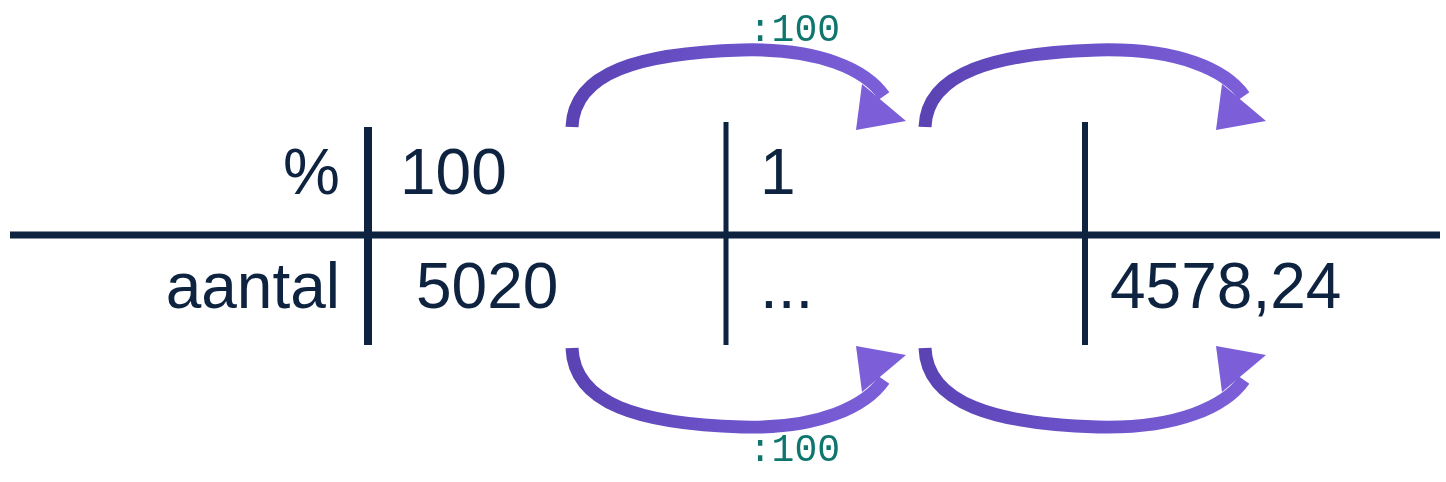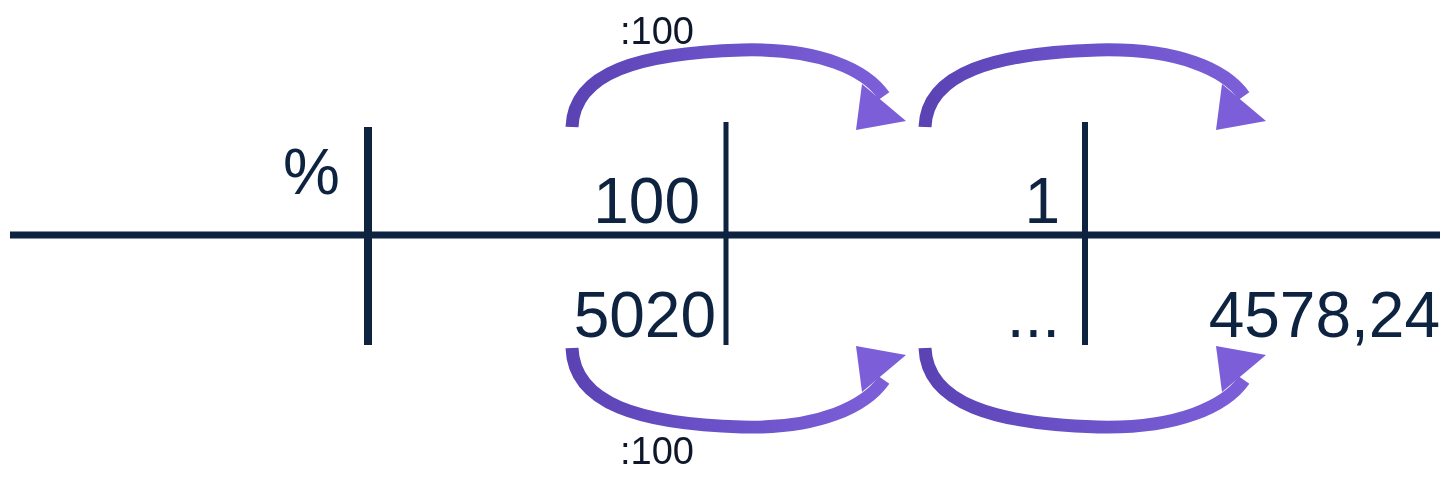--- a/index.html
+++ b/index.html
@@ -28,29 +28,29 @@
     position: absolute;
     color: #0d2340;
     font-family: "Liberation Sans", sans-serif;
     font-size: 64px;
     line-height: 1;
     white-space: nowrap;
   }
   .row-top { top: 140px; }
   .row-bottom { top: 254px; }
   .align-right { text-align: right; }
-  .align-center { text-align: right; margin-top: 29px; }
+  .align-center { text-align: left; }
   .op-label {
     position: absolute;
-    color: #0f172a;
-    font-family: Liberation Sans, sans-serif;
+    color: #0f766e;
+    font-family: Liberation Mono, monospace;
     font-size: 38px;
     line-height: 1;
     white-space: nowrap;
-    text-align: left;
+    text-align: right;
   }
 </style>
 </head>
 <body>
 
 <div id="stage">
 
   <svg id="ratio-svg" viewBox="0 0 1446 482">
     <defs>
       <linearGradient id="gradTopLeft" x1="0" y1="0" x2="1" y2="0">
@@ -105,20 +105,21 @@
     <g>
       <path d="M 925,348
                C 927,404 996,424 1098,427
                C 1178,429 1226,406 1244,380" fill="none" stroke="url(#gradBotRight)" stroke-width="13" stroke-linecap="butt"></path>
       <polygon points="1222,392 1266,355 1216,346" fill="#7c5fd8"></polygon>
     </g>
   </svg>
 
   <div class="cell-text row-top align-right" style="left: 60px; width: 280px;">%</div>
 
+  <div class="cell-text row-bottom align-right" style="left: 60px; width: 280px;">aantal</div>
 
   <div class="cell-text row-top align-center" style="left: 400px; width: 300px;">100</div>
 
   <div class="cell-text row-top align-center" style="left: 760px; width: 300px;">1</div>
 
 
   <div class="cell-text row-bottom align-center" style="left: 416px; width: 300px;">5020</div>
 
   <div class="cell-text row-bottom align-center" style="left: 760px; width: 300px;">...</div>
 

